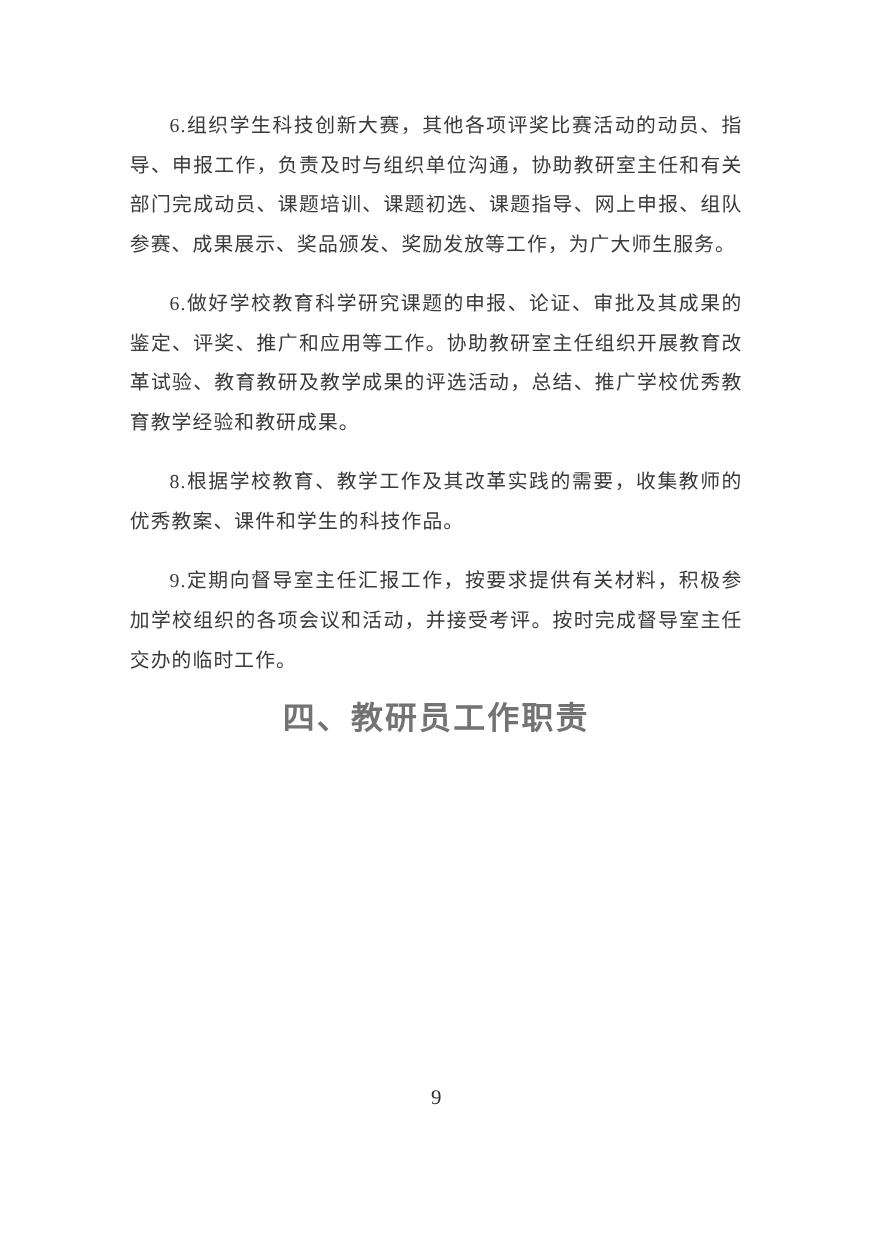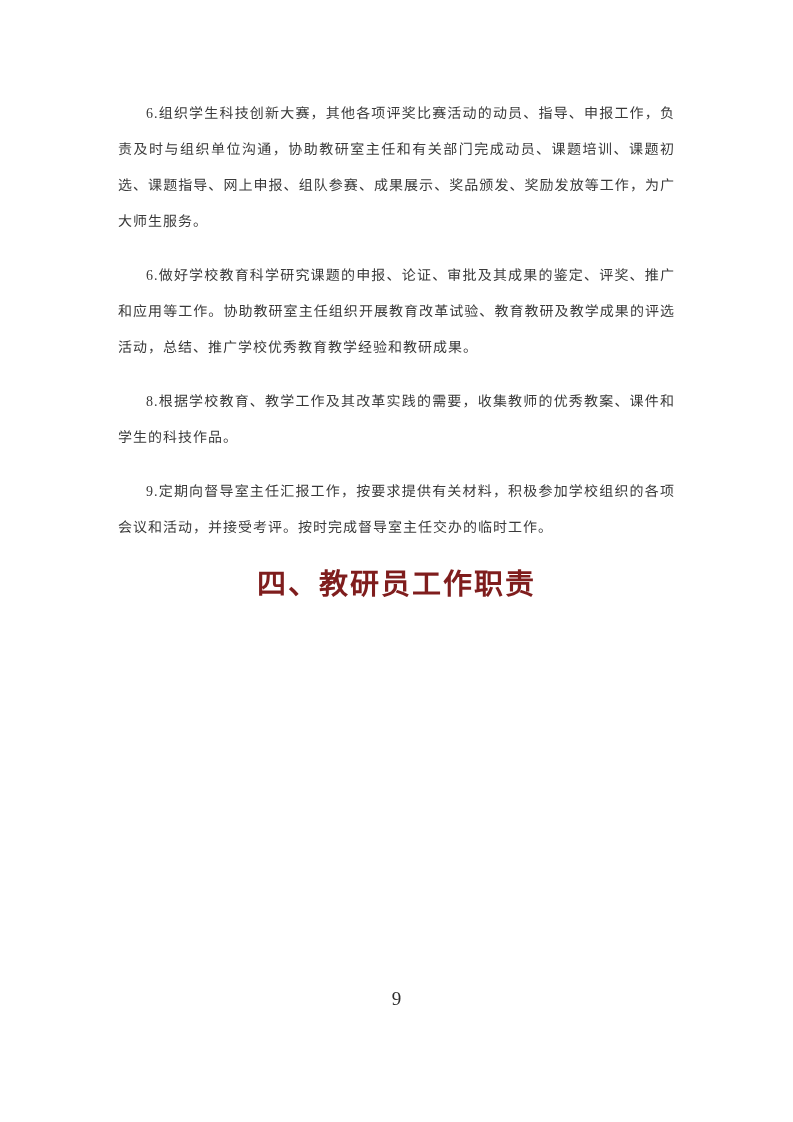--- a/index.html
+++ b/index.html
@@ -15,38 +15,38 @@
   }
   .page {
     position: relative;
     width: 793px;
     height: 1122px;
     background: #ffffff;
     box-sizing: border-box;
     padding: 96px 118px 0 118px;
   }
   .doc-paragraph {
-    font-size: 14px;
+    font-size: 18px;
     line-height: 36px;
     letter-spacing: 1px;
     text-align: justify;
     text-justify: inter-character;
     text-indent: 2em;
     margin: 0 0 18px 0;
     color: #3a3a3a;
     word-break: break-all;
   }
   .section-heading {
-    font-family: Liberation Serif, serif;
+    font-family: Liberation Mono, monospace;
     font-weight: 700;
     font-size: 29px;
     line-height: 40px;
     letter-spacing: 2px;
     text-align: center;
-    color: #7f1d1d;
+    color: #737373;
     margin: 4px 0 26px 0;
   }
   .page-footer {
     position: absolute;
     left: 0;
     bottom: 112px;
     width: 793px;
     text-align: center;
   }
   .page-number {

